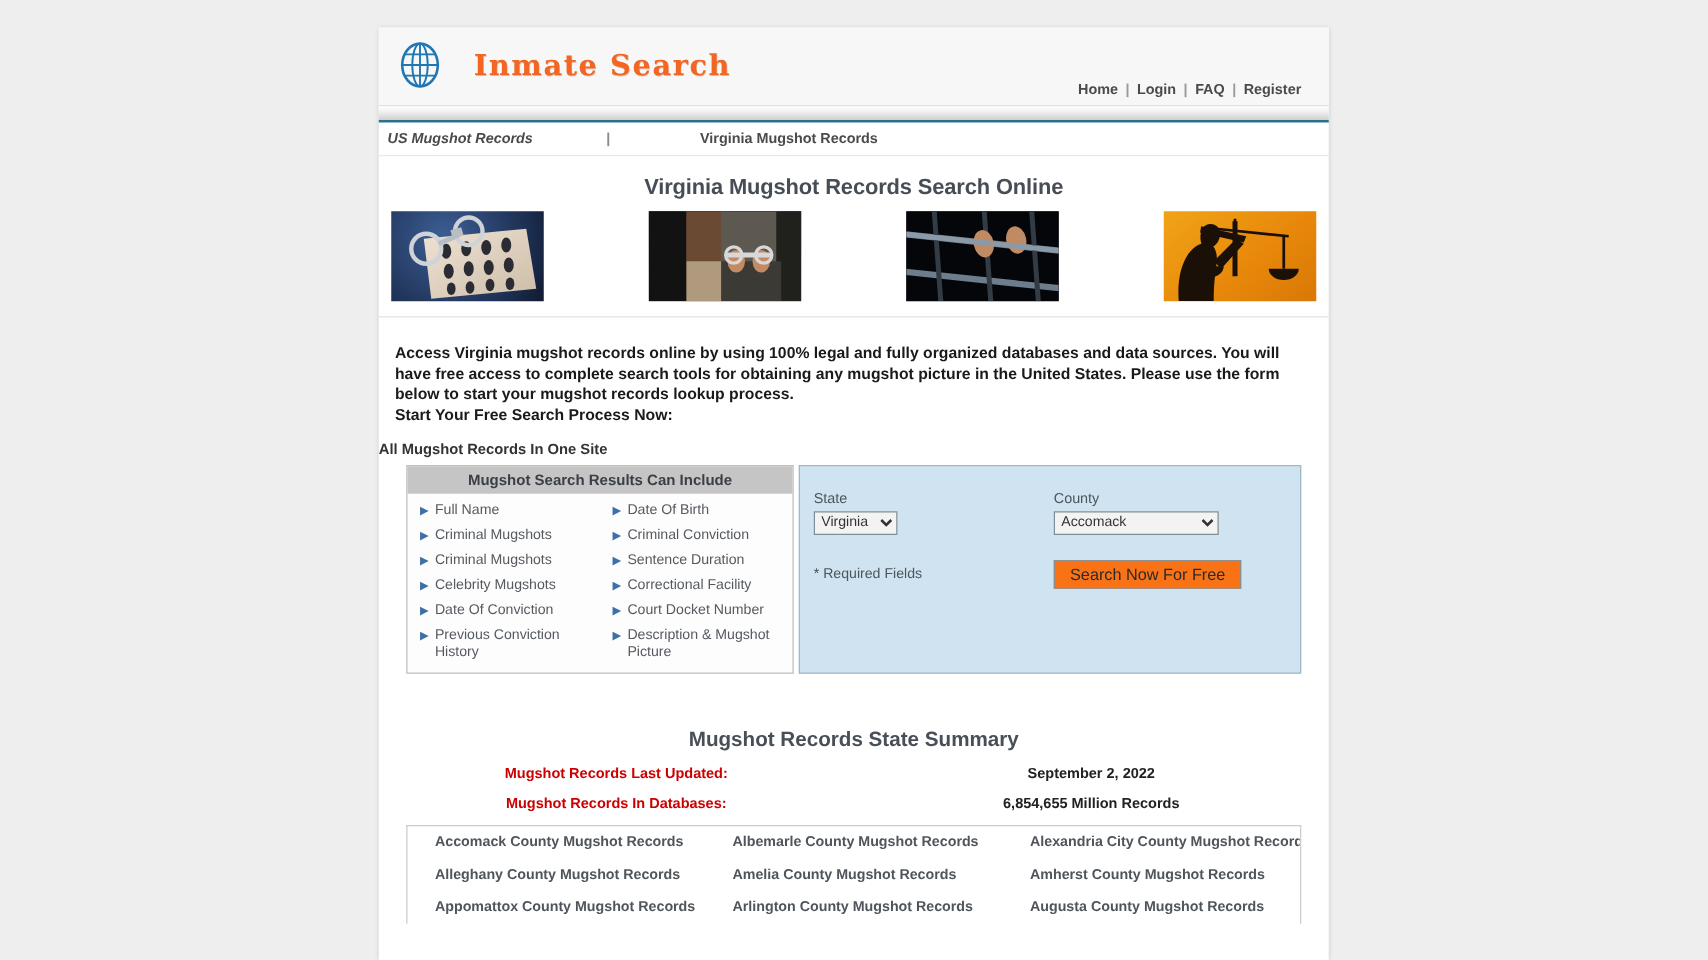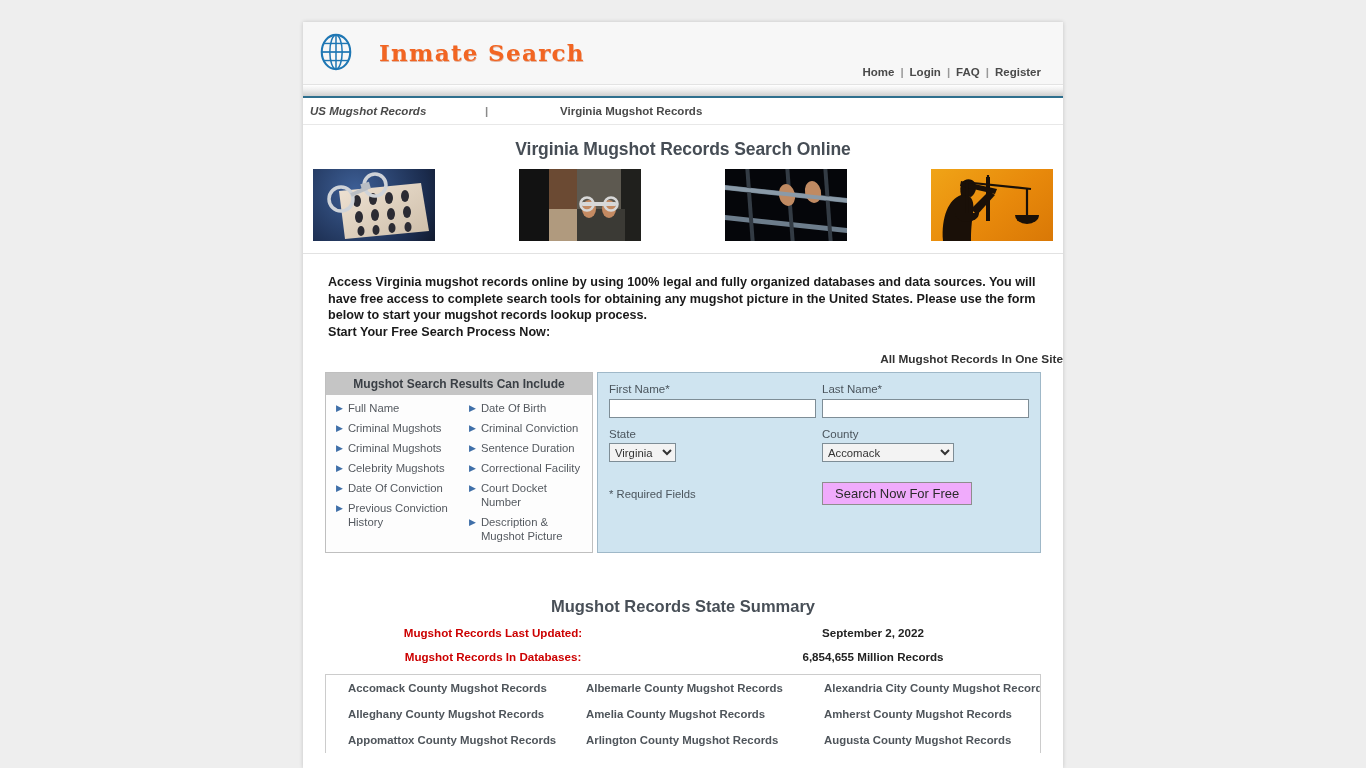--- a/index.html
+++ b/index.html
@@ -114,43 +114,43 @@
   .t1 { background: radial-gradient(circle at 35% 30%, #3d5f96 0%, #1b2c4e 75%, #111a2e 100%); }
   
   .t2 { background: linear-gradient(to bottom, #141414 0%, #2b2520 40%, #6a5e50 100%); }
   
   .t3 { background: #05060a; }
   
   .t4 { background: linear-gradient(140deg, #f0a417 0%, #e8890b 55%, #d97806 100%); }
 
   
   .intro {
-    padding: 20px 24px 0 25px;
+    padding: 20px 24px 0 13px;
     font-size: 12.6px;
     font-weight: bold;
     color: #1a1a1a;
     line-height: 16.5px;
   }
   .intro p { margin: 0; }
   .subhead {
-    text-align: right;
+    text-align: left;
     font-size: 11.8px;
     font-weight: bold;
     color: #333;
     margin: 12px 0 6px 0;
   }
 
   
   .form-row {
     display: flex;
     padding: 0 22px 0 22px;
     gap: 4px;
   }
   .features-panel {
-    width: 268px;
+    width: 310px;
     background: #fdfdfd;
     border: 1px solid #bfbfbf;
     box-sizing: border-box;
   }
   .features-head {
     background: #c5c5c5;
     text-align: center;
     font-size: 12px;
     font-weight: bold;
     color: #3a3f45;
@@ -226,21 +226,21 @@
     padding-left: 3px;
     box-sizing: border-box;
     font-size: 11.3px;
     color: #4b555d;
   }
   .search-btn-wrap { width: 50%; padding-left: 3px; box-sizing: border-box; }
   .search-btn {
     font-family: "Liberation Sans", sans-serif;
     font-size: 13px;
     color: #2a2a2a;
-    background: #f0abfc;
+    background: #f97316;
     border: 1px solid #8e8e8e;
     padding: 3px 12px;
     cursor: pointer;
   }
 
   
   .summary-title {
     text-align: center;
     font-size: 16.5px;
     font-weight: bold;
@@ -470,30 +470,20 @@
             </div>
           <div class="feat-item">
               <span class="bullet">▶</span>
               <span>Description &amp; Mugshot Picture</span>
             </div>
         </div>
       </div>
     </div>
 
     <div class="search-panel">
-      <div class="sp-row">
-        <div class="sp-col">
-          <span class="sp-label">First Name*</span>
-          <input class="sp-input" type="text" placeholder="" style="">
-        </div>
-        <div class="sp-col">
-          <span class="sp-label">Last Name*</span>
-          <input class="sp-input" type="text" placeholder="" style="">
-        </div>
-      </div>
       <div class="sp-gap"></div>
       <div class="sp-row">
         <div class="sp-col">
           <span class="sp-label">State</span>
           <select class="sel sel-state">
             <option>Virginia</option>
           </select>
         </div>
         <div class="sp-col">
           <span class="sp-label">County</span>

